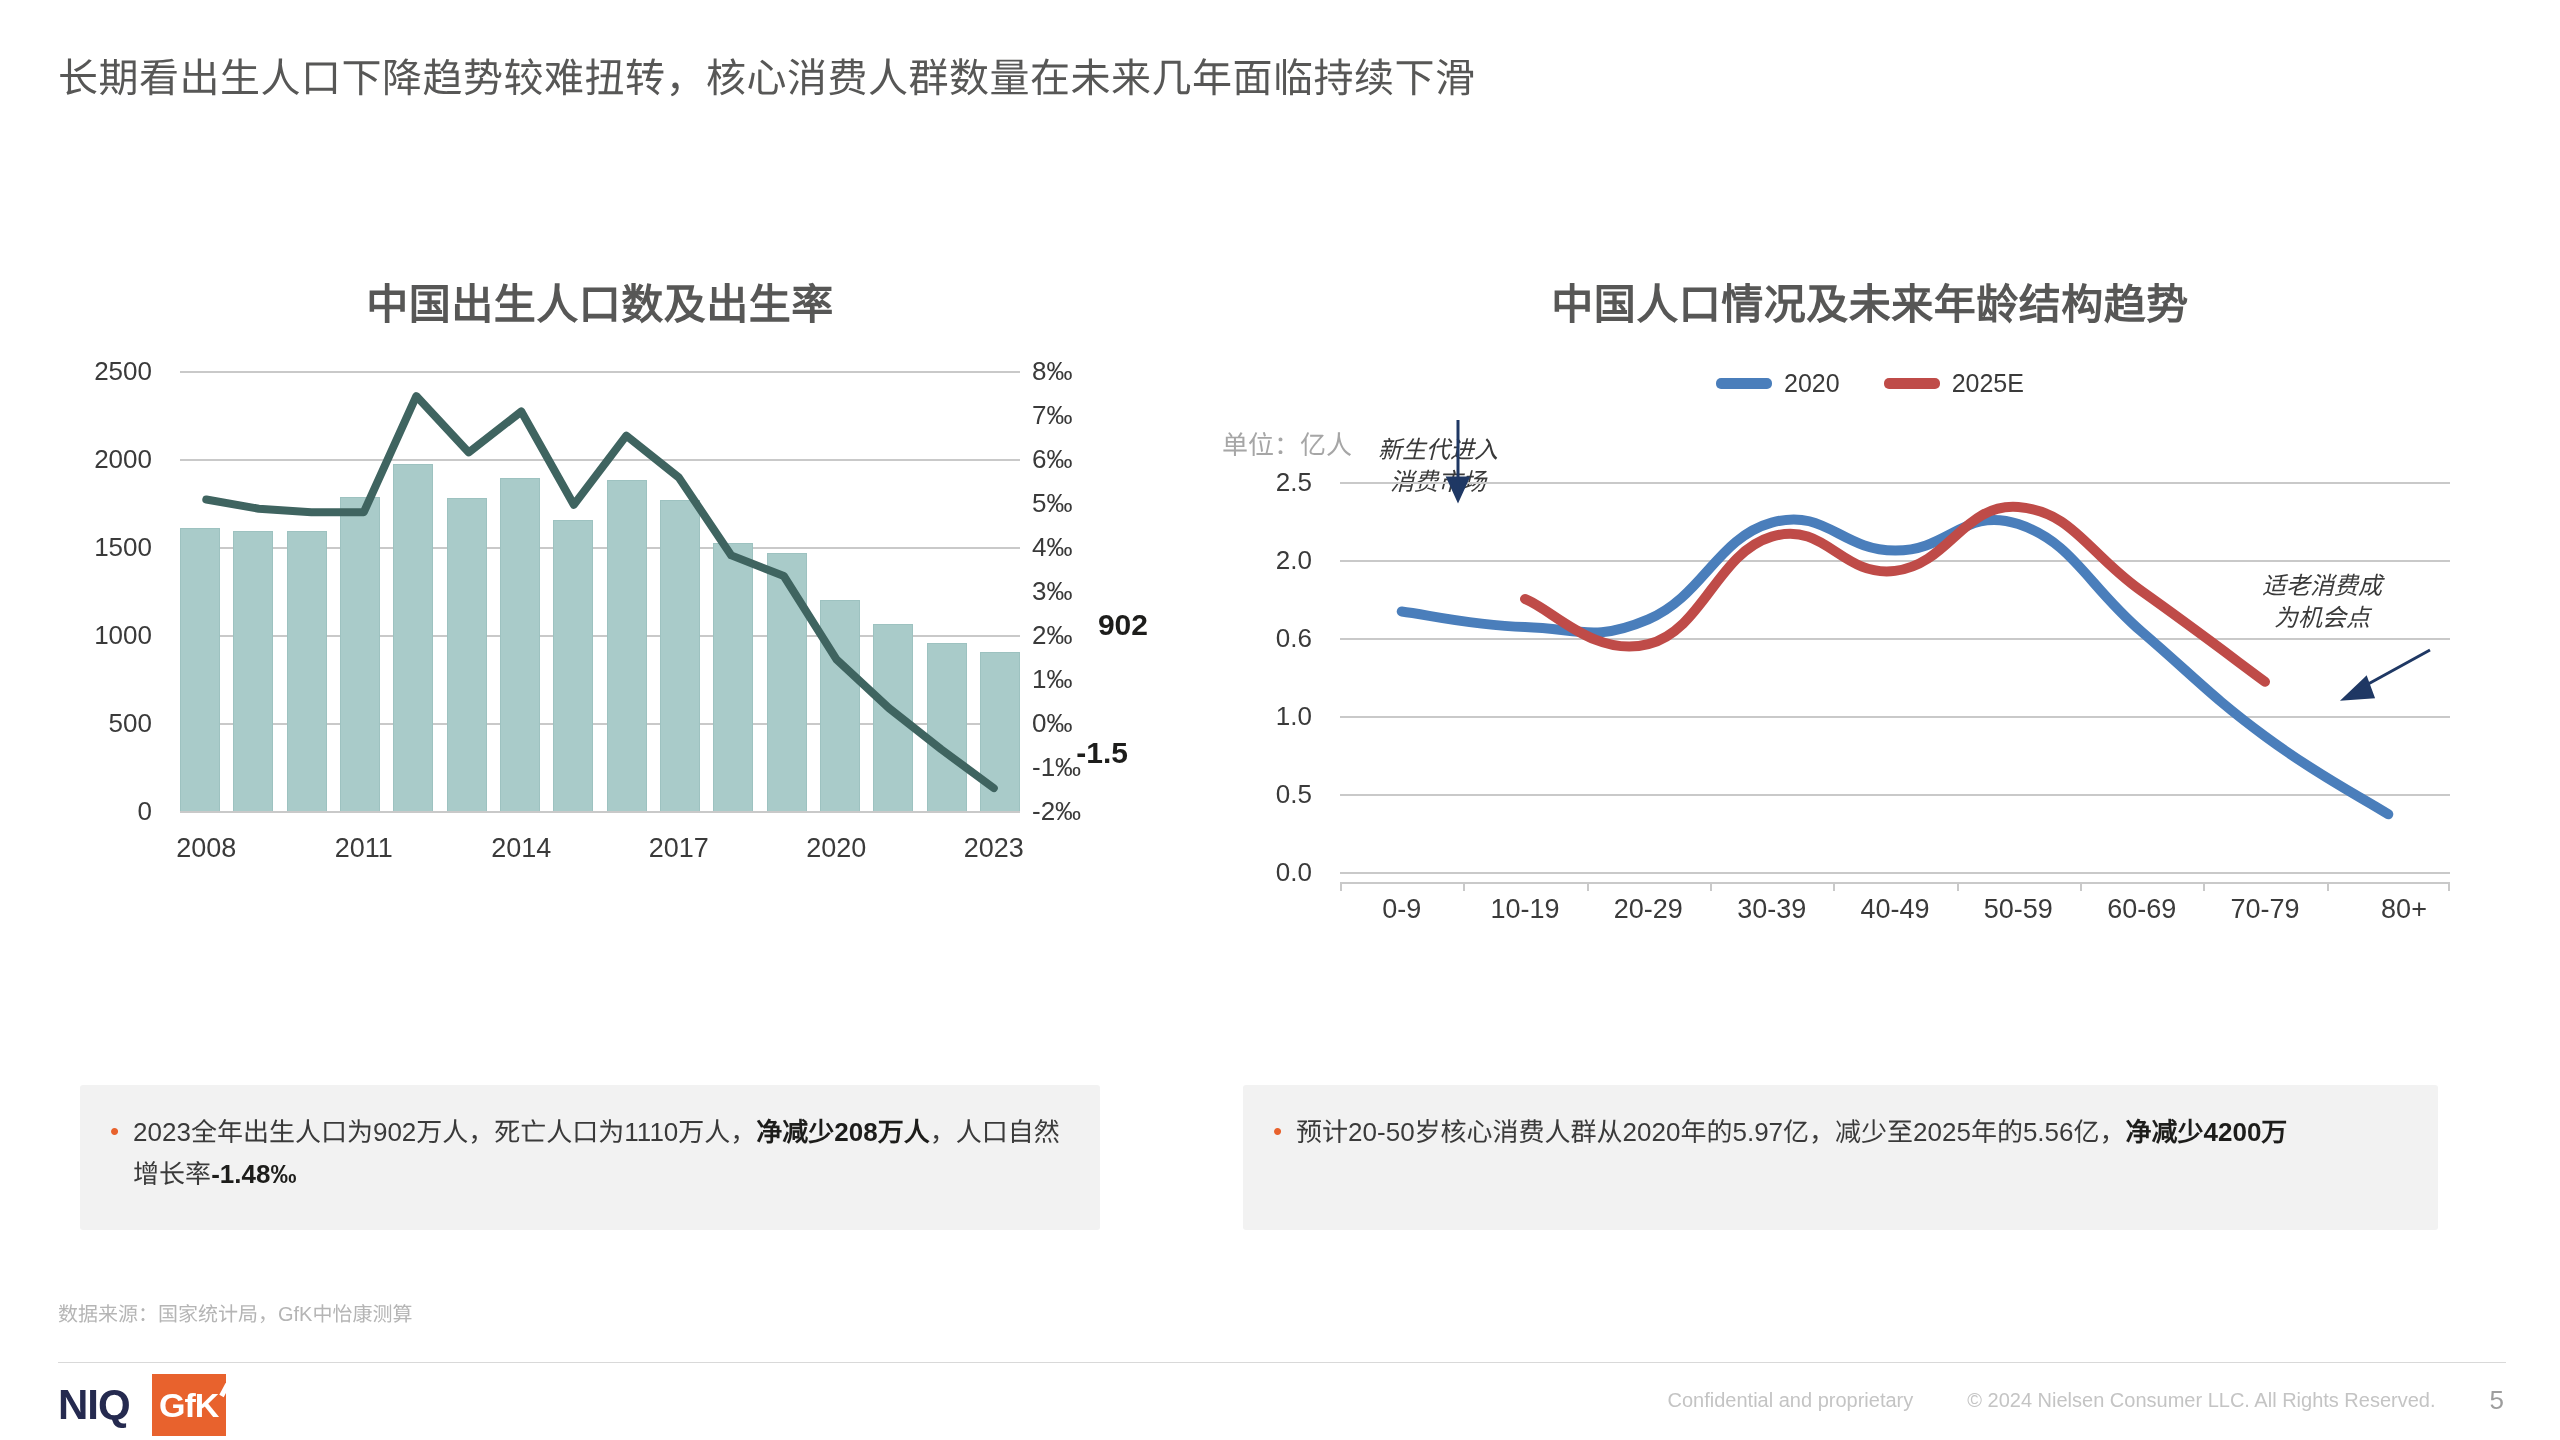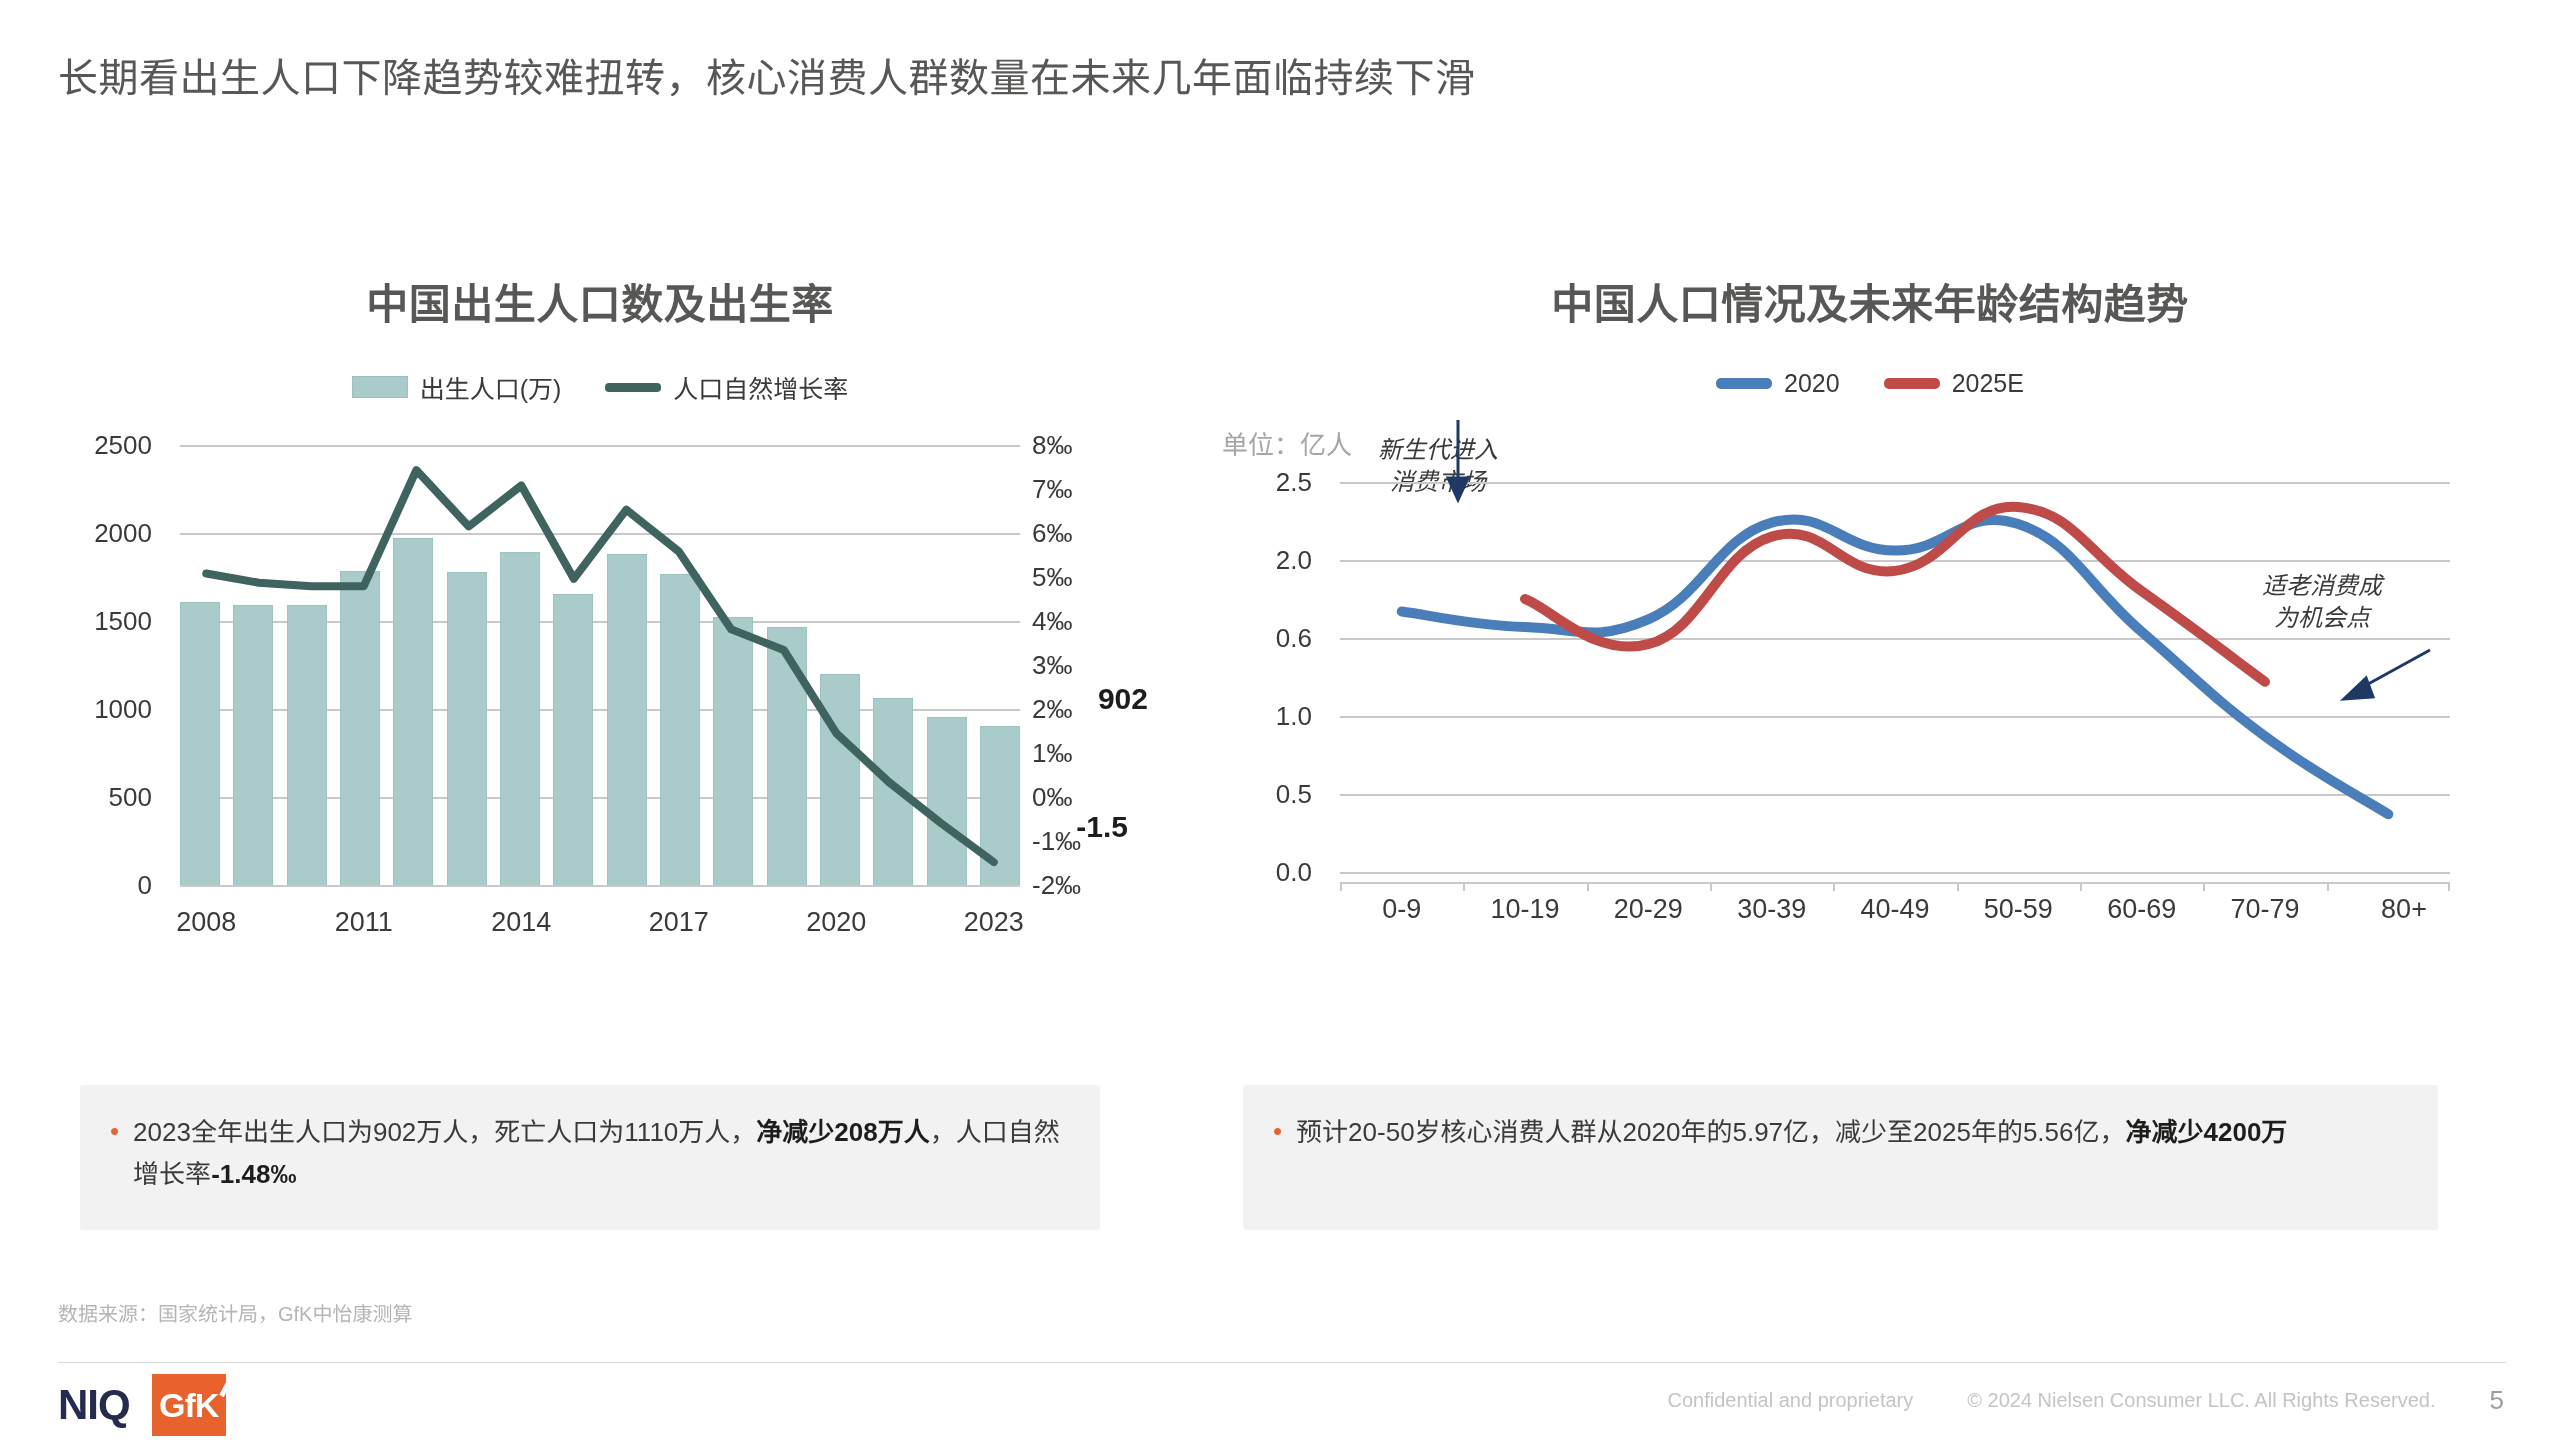--- a/index.html
+++ b/index.html
@@ -151,30 +151,20 @@
 </head>
 <body>
 
 <div class="slide">
 
   <div class="slide-title">长期看出生人口下降趋势较难扭转，核心消费人群数量在未来几年面临持续下滑</div>
 
   <div class="panel panel-left">
     <div class="chart-title">中国出生人口数及出生率</div>
 
-    <div class="legend">
-      <div class="legend-item">
-        <span class="legend-swatch-bar"></span>
-        <span class="legend-label">出生人口(万)</span>
-      </div>
-      <div class="legend-item">
-        <span class="legend-swatch-line"></span>
-        <span class="legend-label">人口自然增长率</span>
-      </div>
-    </div>
 
     <div class="lchart-wrap">
       <div class="lchart-yaxis-left" id="lYAxis">
           <div class="ytick ytick-l" style="top: 454px;">0</div>
           <div class="ytick ytick-l" style="top: 366px;">500</div>
           <div class="ytick ytick-l" style="top: 278px;">1000</div>
           <div class="ytick ytick-l" style="top: 190px;">1500</div>
           <div class="ytick ytick-l" style="top: 102px;">2000</div>
           <div class="ytick ytick-l" style="top: 14px;">2500</div>
         </div>

